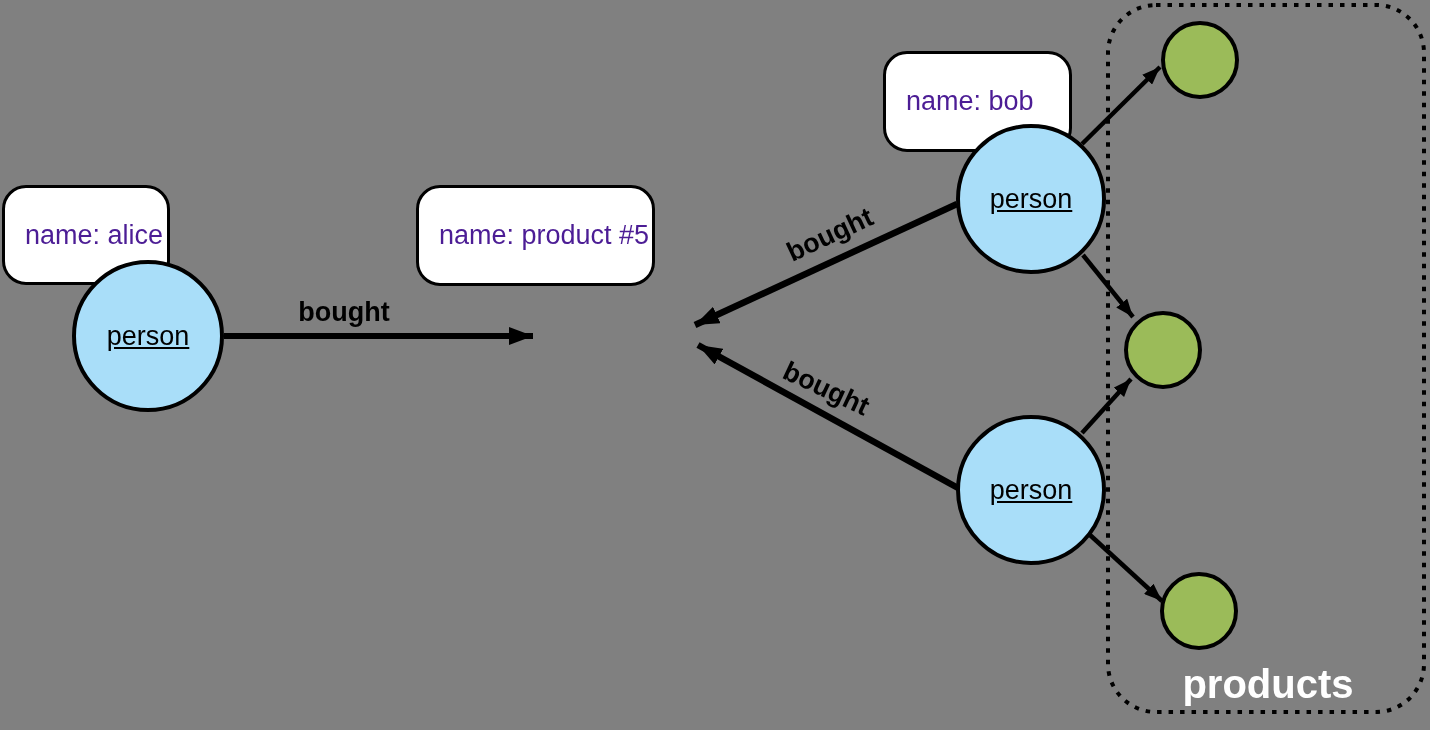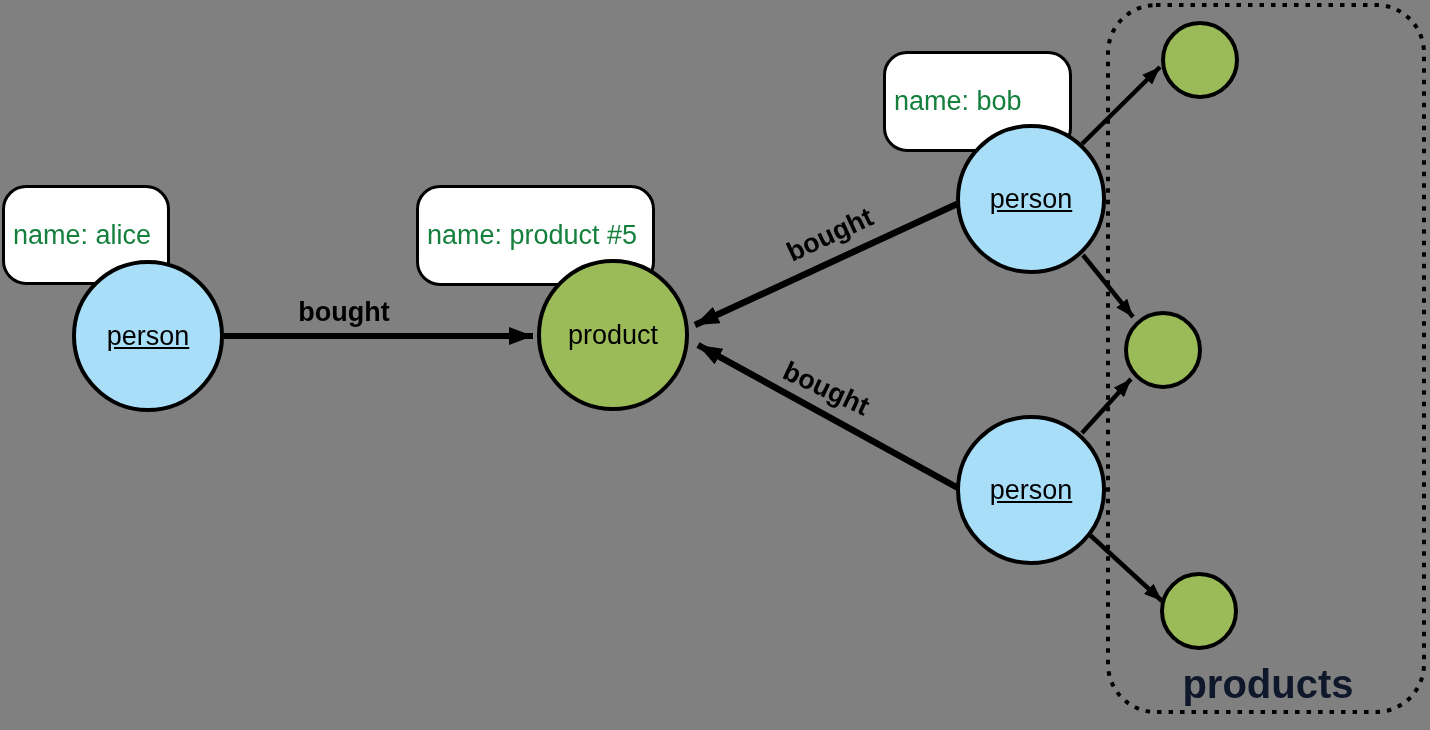--- a/index.html
+++ b/index.html
@@ -17,23 +17,23 @@
     width: 1430px; height: 730px;
   }
   .prop-box {
     position: absolute;
     background: var(--label-box-bg, #ffffff);
     border: 3px solid var(--node-border, #000);
     border-radius: 24px;
     box-sizing: border-box;
     display: flex;
     align-items: center;
-    padding-left: 8px;
+    padding-left: 20px;
     font-size: 27px;
-    color: #15803d;
+    color: #4c1d95;
     white-space: nowrap;
     z-index: 2;
   }
   .node {
     position: absolute;
     border: 4px solid var(--node-border, #000);
     border-radius: 50%;
     box-sizing: border-box;
     display: flex;
     align-items: center;
@@ -49,21 +49,21 @@
     font-weight: bold;
     font-size: 27px;
     color: #000;
     white-space: nowrap;
     z-index: 4;
   }
   .group-label {
     position: absolute;
     font-size: 40px;
     font-weight: 600;
-    color: #0f172a;
+    color: #ffffff;
     white-space: nowrap;
     z-index: 2;
     transform: translate(-50%, -50%);
   }
   .edge-line   { stroke: var(--edge-color, #000); }
   .group-rect  { stroke: var(--edge-color, #000); fill: none; }
   marker path  { fill: var(--edge-color, #000); }
 </style>
 </head>
 <body>
@@ -93,21 +93,20 @@
   </svg>
 
   <div class="prop-box" style="left:2px; top:185px; width:168px; height:100px;">name: alice</div>
   <div class="prop-box" style="left:416px; top:185px; width:239px; height:101px;">name: product #5</div>
   <div class="prop-box" style="left:883px; top:51px; width:189px; height:101px;">name: bob</div>
 
   <div class="node person" style="left:72px; top:260px; width:152px; height:152px;">person</div>
   <div class="node person" style="left:956px; top:124px; width:150px; height:150px;">person</div>
   <div class="node person" style="left:956px; top:415px; width:150px; height:150px;">person</div>
 
-  <div class="node product" style="left:537px; top:259px; width:152px; height:152px;">product</div>
   <div class="node product" style="left:1161px; top:21px; width:78px; height:78px;"></div>
   <div class="node product" style="left:1124px; top:311px; width:78px; height:78px;"></div>
   <div class="node product" style="left:1160px; top:572px; width:78px; height:78px;"></div>
 
   <div class="edge-label" style="left:344px; top:312px; transform:translate(-50%,-50%);">bought</div>
   <div class="edge-label" style="left:830px; top:235px; transform:translate(-50%,-50%) rotate(-25deg);">bought</div>
   <div class="edge-label" style="left:826px; top:389px; transform:translate(-50%,-50%) rotate(25deg);">bought</div>
 
   <div class="group-label" style="left:1268px; top:684px;">products</div>
 

